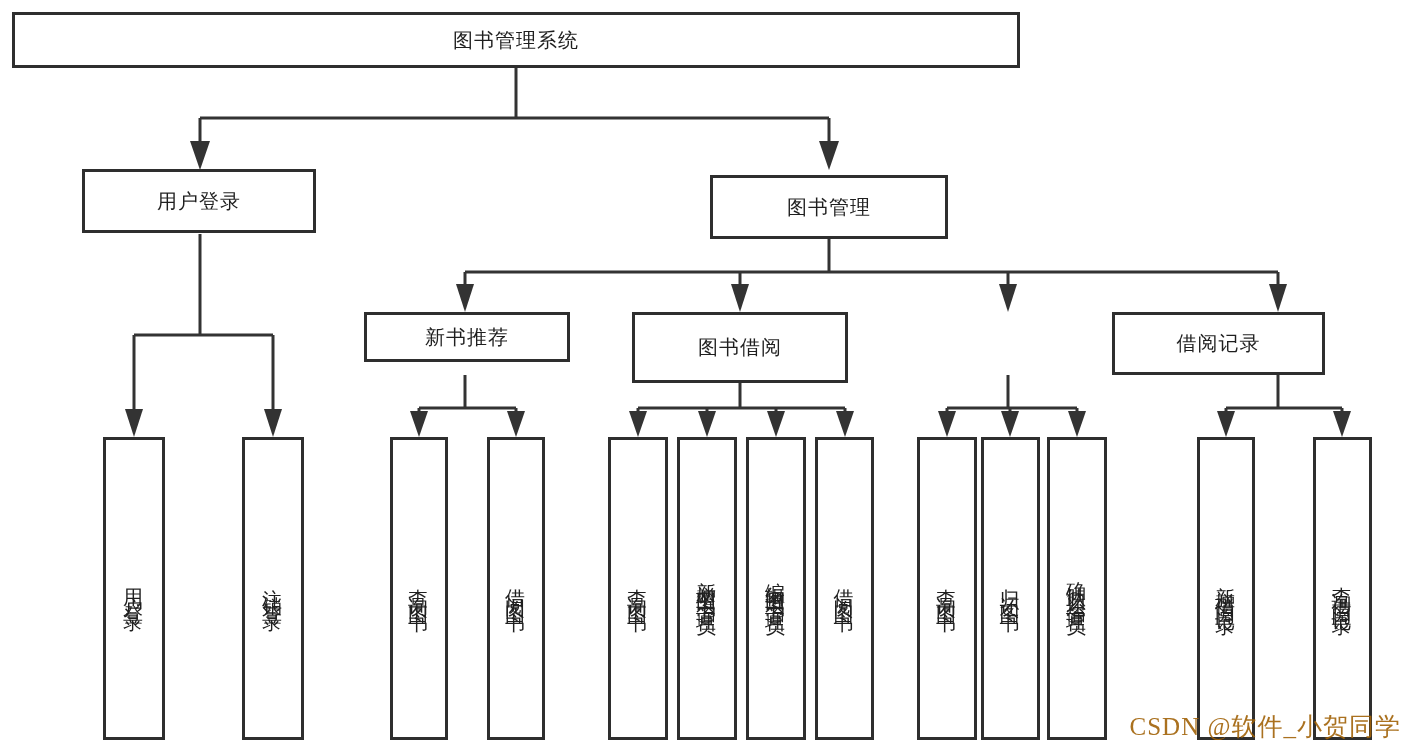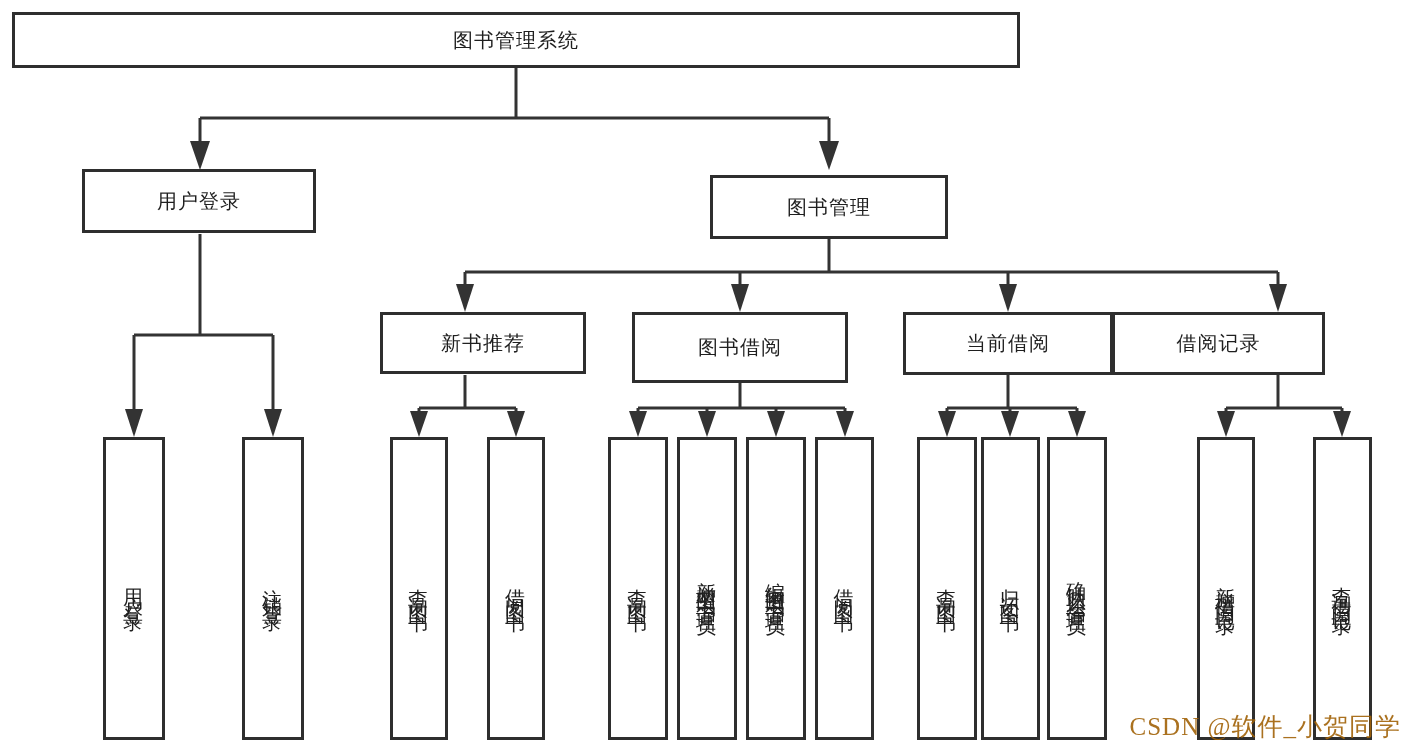--- a/index.html
+++ b/index.html
@@ -145,29 +145,26 @@
     <span>图书管理系统</span>
   </div>
 
   <div class="node" style="left:82px; top:169px; width:234px; height:64px;">
     <span>用户登录</span>
   </div>
   <div class="node" style="left:710px; top:169px; width:238px; height:64px;margin-top:6px;">
     <span>图书管理</span>
   </div>
 
-  <div class="node" style="left:380px; top:312px; width:206px; height:62px;">
+  <div class="node" style="left:364px; top:312px; width:206px; height:50px;">
     <span>新书推荐</span>
   </div>
   <div class="node" style="left:632px; top:312px; width:216px; height:71px;">
     <span>图书借阅</span>
   </div>
-  <div class="node" style="left:903px; top:312px; width:210px; height:63px;">
-    <span>当前借阅</span>
-  </div>
   <div class="node" style="left:1112px; top:312px; width:213px; height:63px;">
     <span>借阅记录</span>
   </div>
 
   <div class="leaf" style="left:103px; width:62px;">
     <span>用户登录</span>
   </div>
   <div class="leaf" style="left:242px; width:62px;">
     <span>注销登录</span>
   </div>

